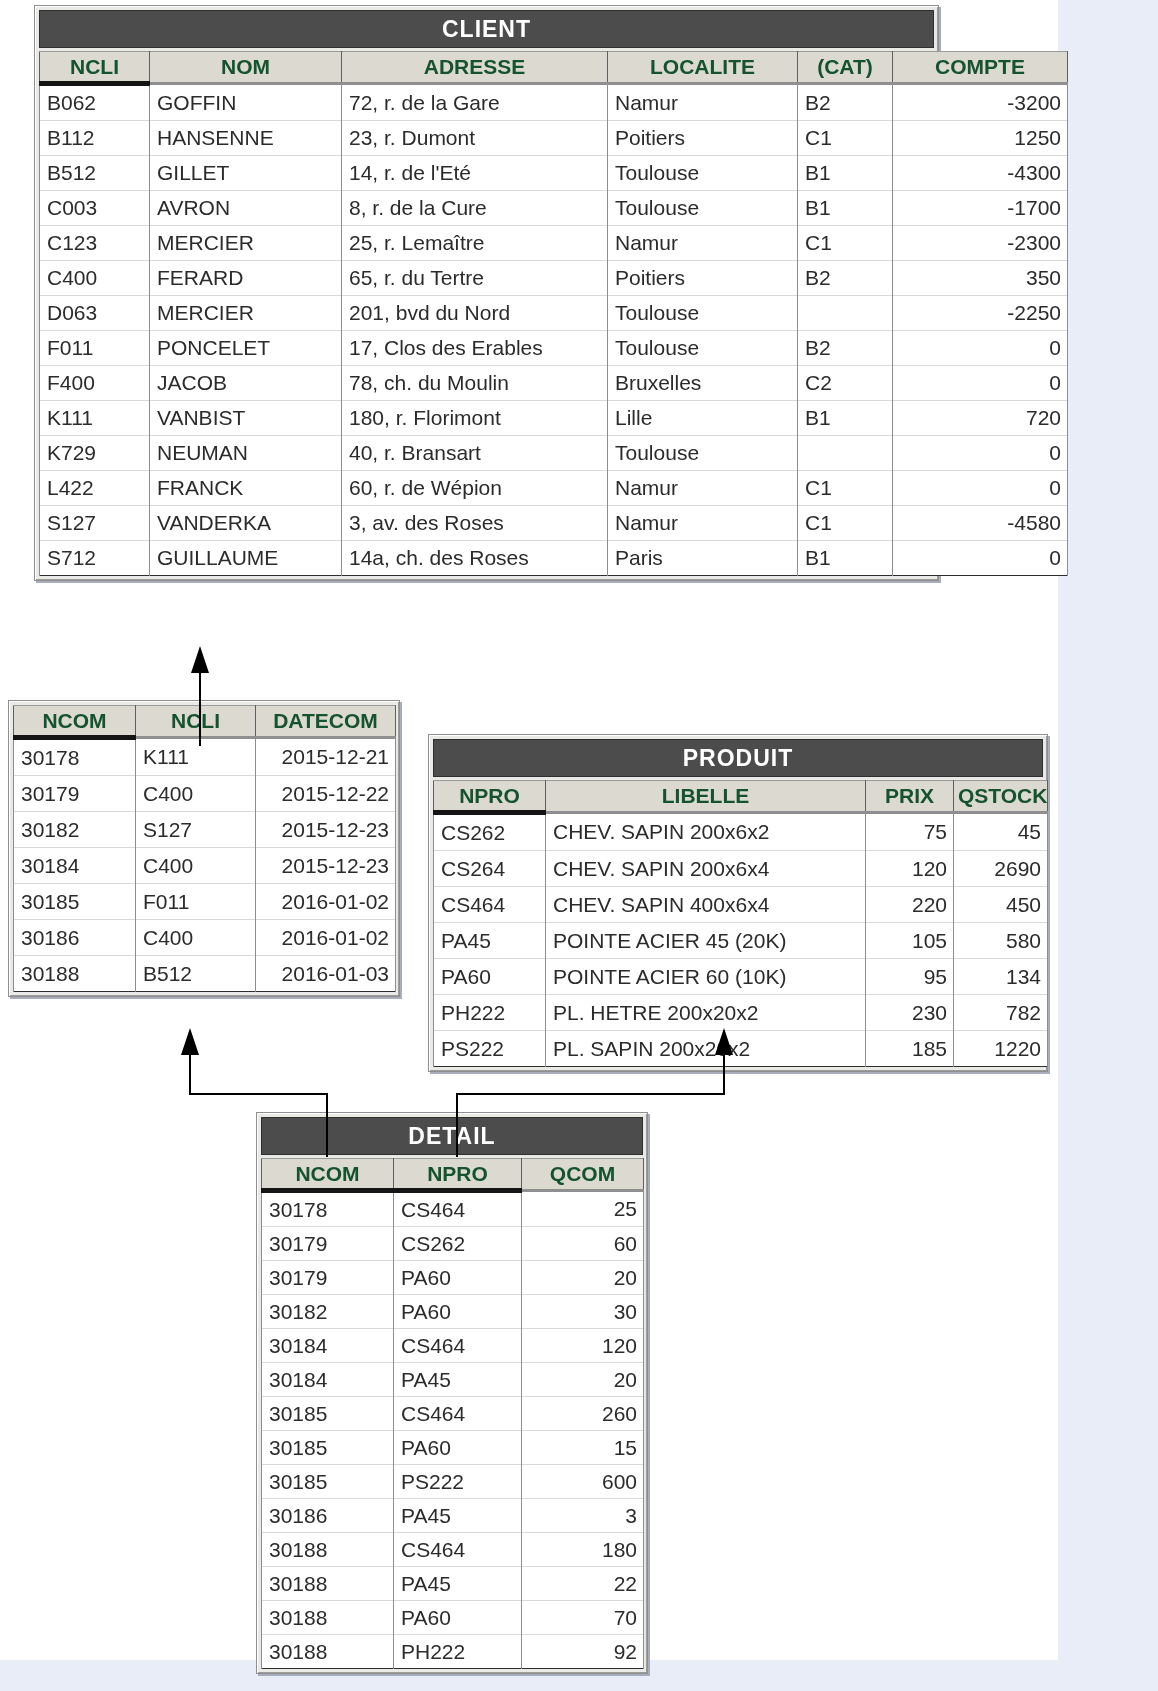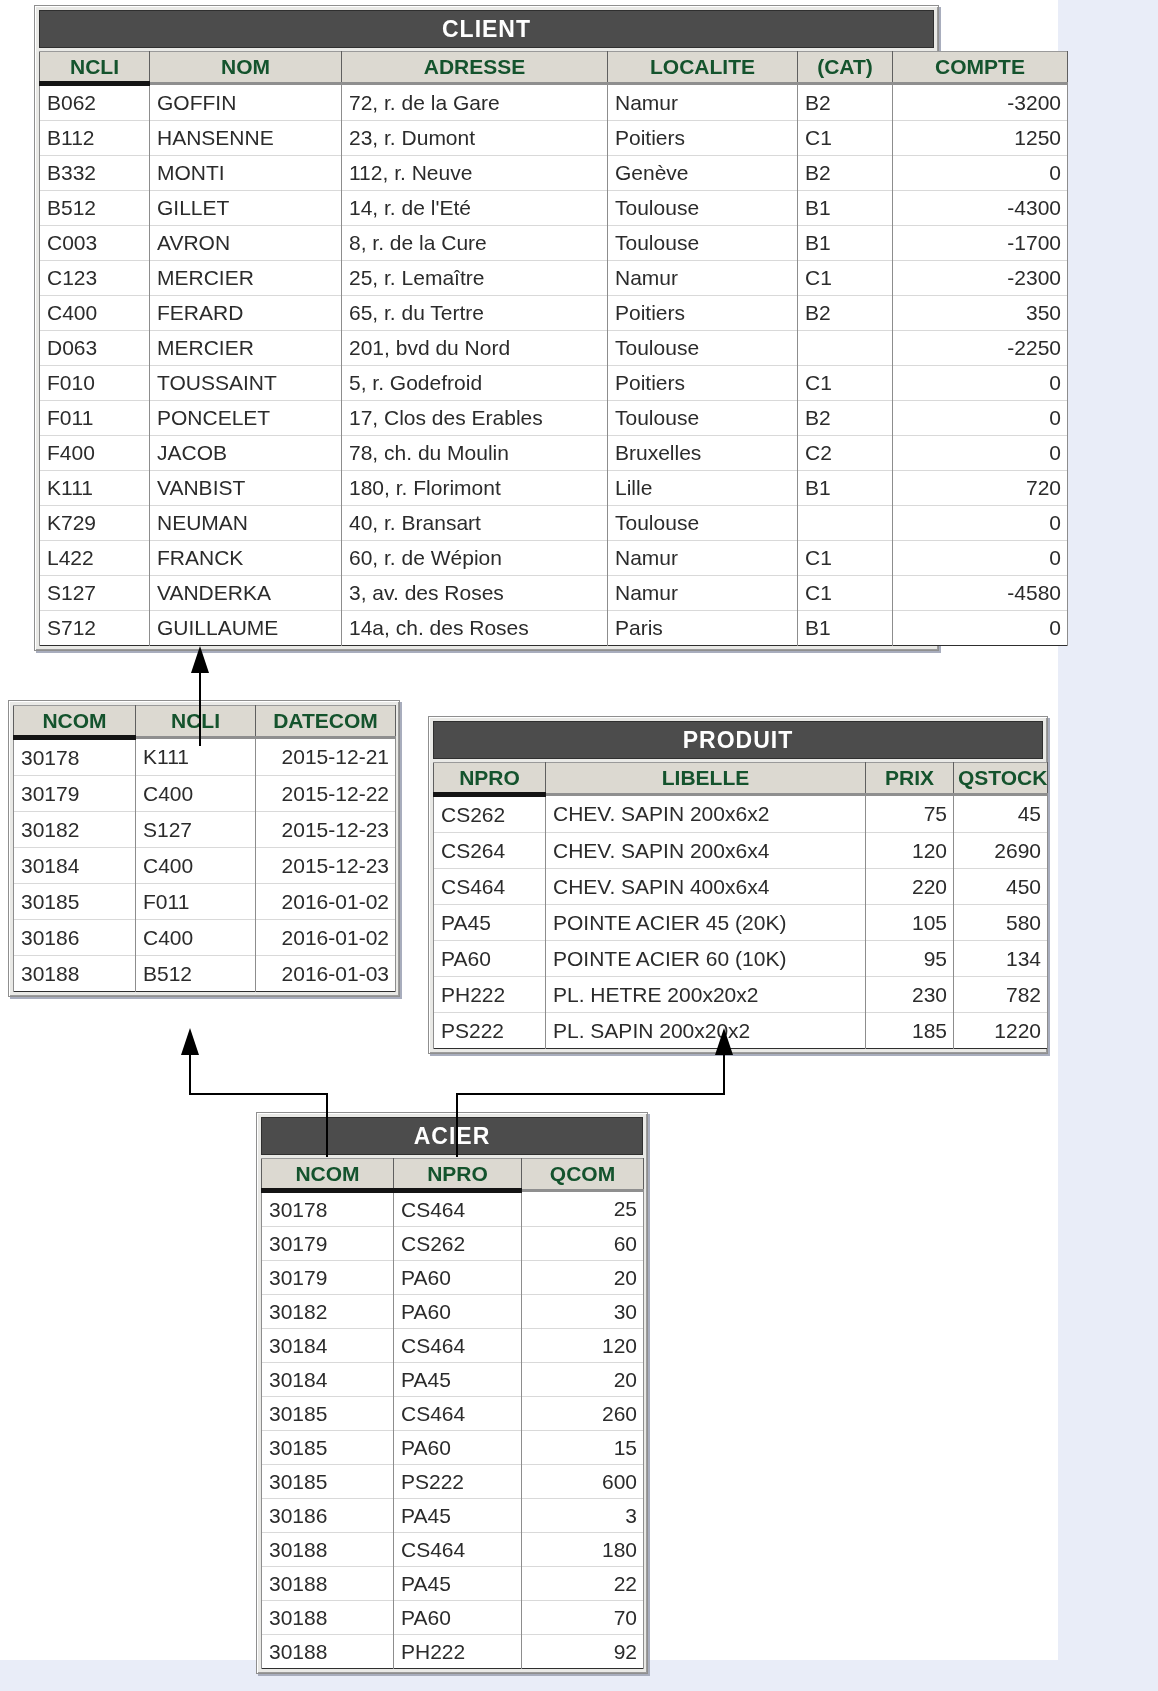--- a/index.html
+++ b/index.html
@@ -17,21 +17,21 @@
   .win {
     position:absolute; z-index:1;
     background:#e9e9e6;
     border:1px solid #8f8f8f;
     box-shadow: 2px 2px 0 #a8adbd, inset 1px 1px 0 #ffffff, inset -1px -1px 0 #9c9c9c;
     padding:4px;
     box-sizing:border-box;
   }
   .win--client   { left:10px;  top:5px;   width:905px;margin-left:24px; --rh:34px; }
   .win--commande { left:8px;   top:700px;  width:392px;  --rh:35px; }
-  .win--produit  { left:428px; top:716px;  width:620px;  --rh:35px; }
+  .win--produit  { left:428px; top:734px;  width:620px;  --rh:35px; }
   .win--detail   { left:256px; top:1112px; width:392px;  --rh:33px; }
 
   .titlebar {
     background:#4c4c4c;
     border:1px solid #2f2f2f;
     color:#ffffff;
     font-weight:bold;
     font-size:23px;
     letter-spacing:1px;
     text-align:center;
@@ -113,28 +113,20 @@
         </tr>
         <tr>
           <td>B112</td>
           <td>HANSENNE</td>
           <td>23, r. Dumont</td>
           <td>Poitiers</td>
           <td>C1</td>
           <td class="num">1250</td>
         </tr>
         <tr>
-          <td>B332</td>
-          <td>MONTI</td>
-          <td>112, r. Neuve</td>
-          <td>Genève</td>
-          <td>B2</td>
-          <td class="num">0</td>
-        </tr>
-        <tr>
           <td>B512</td>
           <td>GILLET</td>
           <td>14, r. de l'Eté</td>
           <td>Toulouse</td>
           <td>B1</td>
           <td class="num">-4300</td>
         </tr>
         <tr>
           <td>C003</td>
           <td>AVRON</td>
@@ -159,28 +151,20 @@
           <td>B2</td>
           <td class="num">350</td>
         </tr>
         <tr>
           <td>D063</td>
           <td>MERCIER</td>
           <td>201, bvd du Nord</td>
           <td>Toulouse</td>
           <td></td>
           <td class="num">-2250</td>
-        </tr>
-        <tr>
-          <td>F010</td>
-          <td>TOUSSAINT</td>
-          <td>5, r. Godefroid</td>
-          <td>Poitiers</td>
-          <td>C1</td>
-          <td class="num">0</td>
         </tr>
         <tr>
           <td>F011</td>
           <td>PONCELET</td>
           <td>17, Clos des Erables</td>
           <td>Toulouse</td>
           <td>B2</td>
           <td class="num">0</td>
         </tr>
         <tr>
@@ -347,21 +331,21 @@
           <td>PS222</td>
           <td>PL. SAPIN 200x20x2</td>
           <td class="num">185</td>
           <td class="num">1220</td>
         </tr>
       </tbody>
     </table>
   </div>
 
 <div class="win win--detail">
-  <div class="titlebar">ACIER</div>
+  <div class="titlebar">DETAIL</div>
 <table class="grid">
       <colgroup>
         <col style="width: 132px;">
         <col style="width: 128px;">
         <col style="width: 122px;">
       </colgroup>
       <thead>
         <tr>
           <th class="key">NCOM</th>
           <th class="key">NPRO</th>

